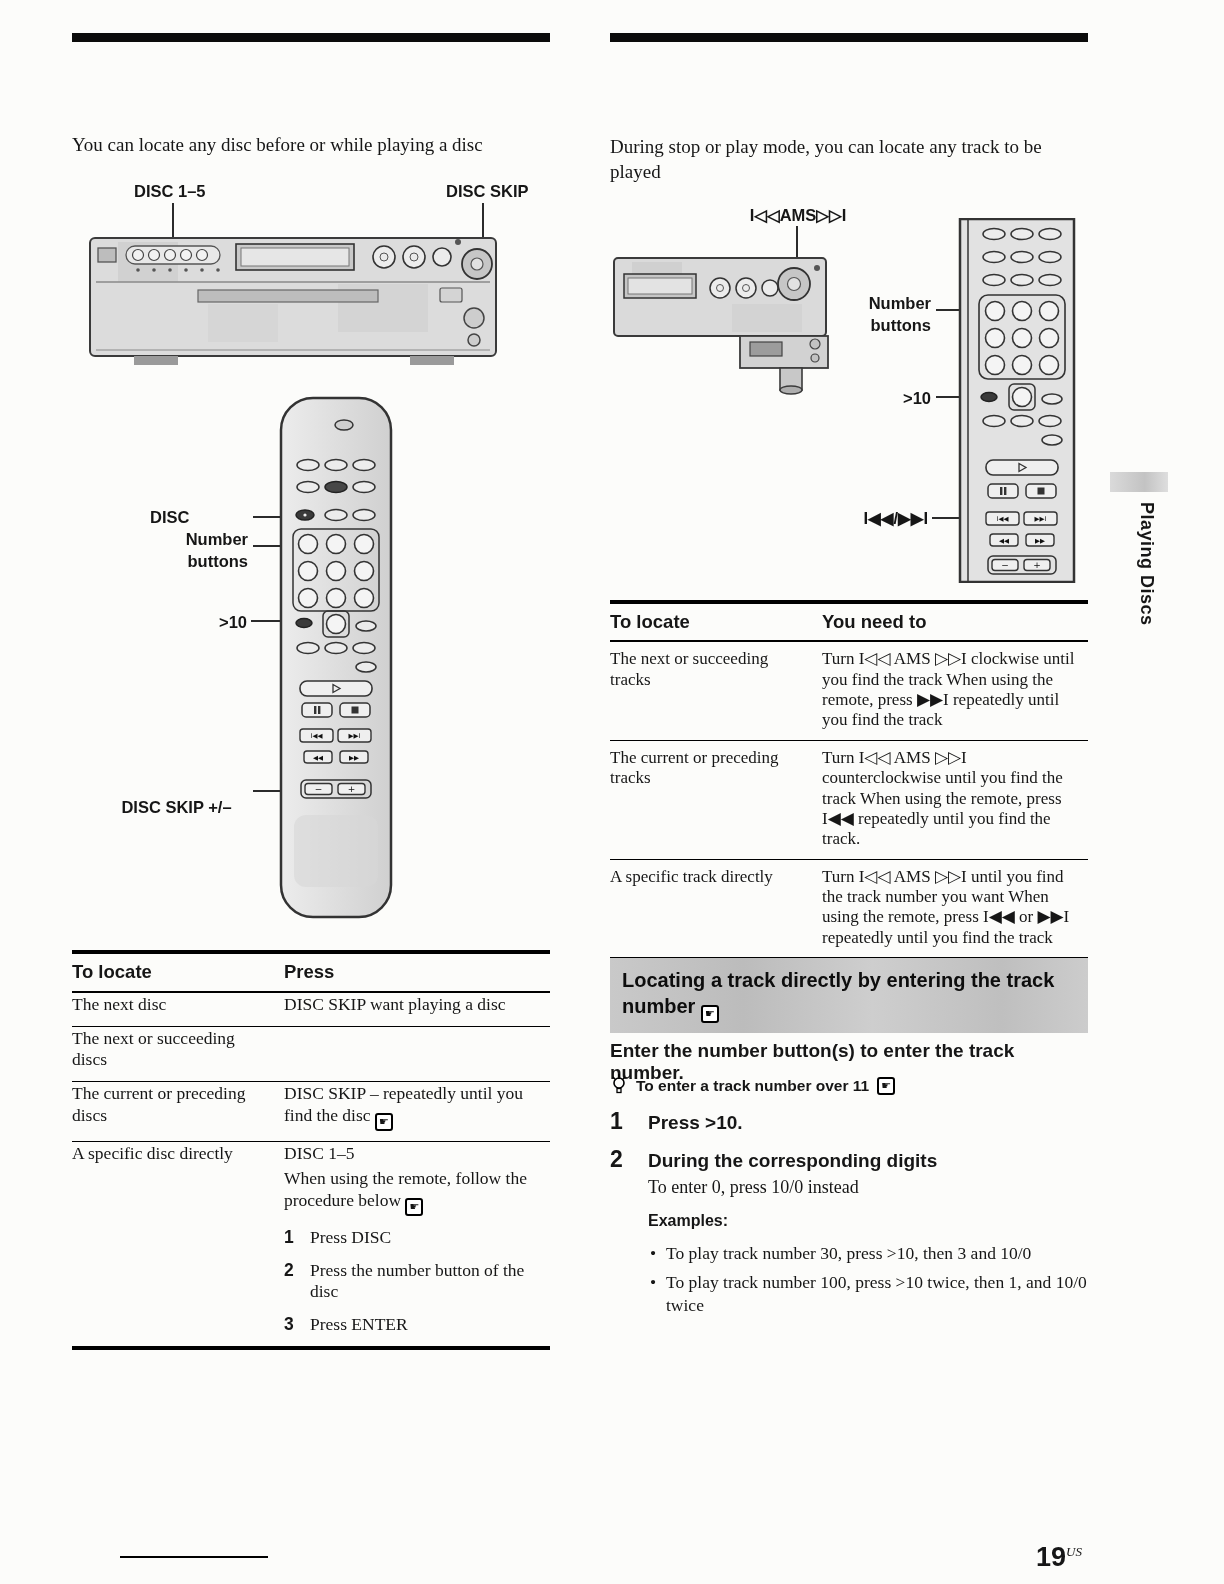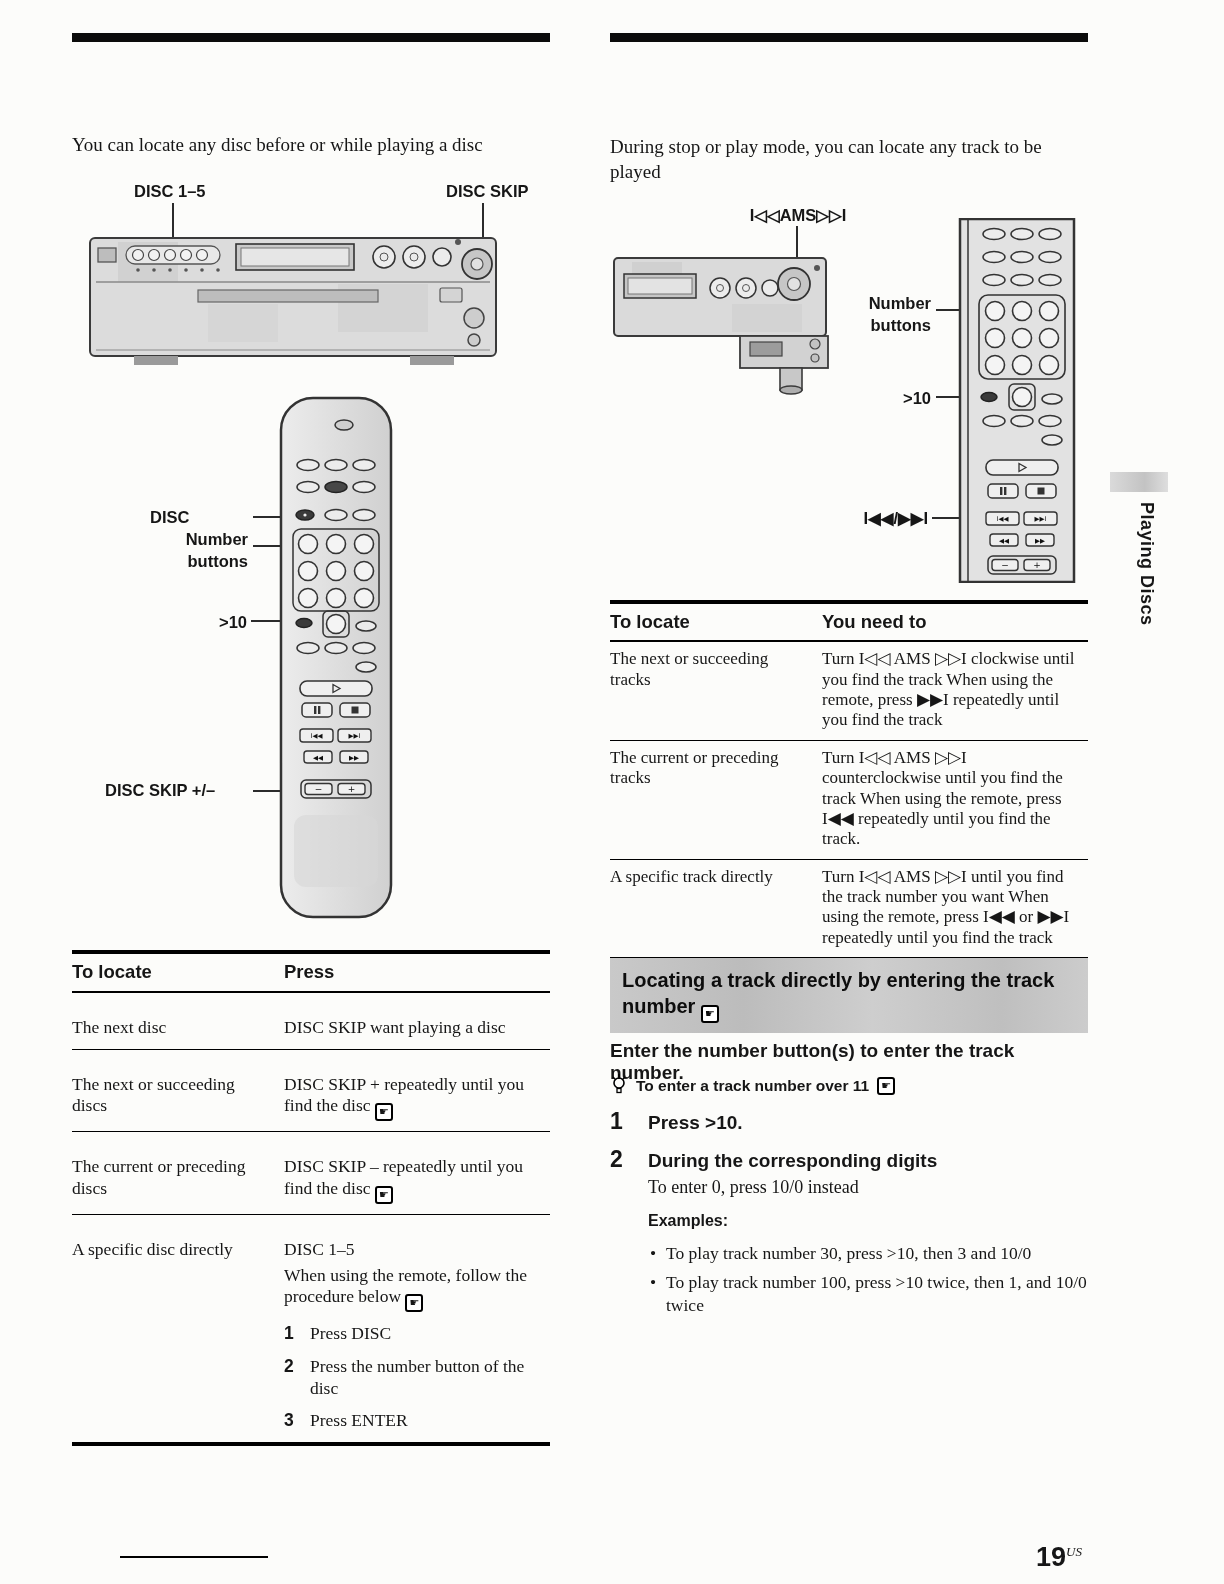--- a/index.html
+++ b/index.html
@@ -11,21 +11,21 @@
   .title{position:absolute;font-family:"Liberation Sans","DejaVu Sans",sans-serif;font-weight:700;
          font-size:31px;letter-spacing:-.3px}
   .body-text{position:absolute;font-size:19px;line-height:1.32}
   .dlabel{position:absolute;font-family:"Liberation Sans",sans-serif;font-weight:700;
           font-size:16.5px;line-height:1.3}
   .line-h{position:absolute;height:2px;background:#2b2b2b}
   .line-v{position:absolute;width:2px;background:#2b2b2b}
   .tbl{position:absolute;font-size:17.5px;line-height:1.24}
   .tbl .head{display:flex;border-top:4px solid #000;border-bottom:2px solid #000;
              padding:7px 0;font-family:"Liberation Sans",sans-serif;font-weight:700;font-size:18.5px}
-  .tbl .row{display:flex;border-bottom:1.5px solid #000;padding:24px 0 10px}
+  .tbl .row{display:flex;border-bottom:1.5px solid #000;padding:1px 0 10px}
   .tbl .row.last{border-bottom:4px solid #000}
   .tbl2{font-size:17px;line-height:1.2}
   .tbl2 .row{padding:7px 0 9px}
   .c1{flex:0 0 212px;width:212px;padding-right:14px}
   .c2{flex:1}
   .ref{display:inline-block;width:18px;height:18px;border:2px solid #000;border-radius:3px;
        background:#fff;font-size:11px;line-height:14px;text-align:center;vertical-align:-4px;
        font-family:"DejaVu Sans",sans-serif}
   .note{margin-top:4px}
   .step{display:flex;margin-top:11px}
@@ -107,21 +107,21 @@
     </svg>
   </div>
 
   <div class="dlabel" style="left:150px;top:507px;width:98px;text-align:left">DISC</div>
   <div class="line-h" style="left:253px;top:516px;width:46px"></div>
   <div class="dlabel" style="left:150px;top:529px;width:98px;text-align:right">Number</div>
   <div class="dlabel" style="left:150px;top:551px;width:98px;text-align:right">buttons</div>
   <div class="line-h" style="left:253px;top:545px;width:42px"></div>
   <div class="dlabel" style="left:152px;top:612px;width:95px;text-align:right">&gt;10</div>
   <div class="line-h" style="left:251px;top:620px;width:48px"></div>
-  <div class="dlabel" style="left:105px;top:780px;width:143px;text-align:left">DISC SKIP +/–</div>
+  <div class="dlabel" style="left:105px;top:797px;width:143px;text-align:center">DISC SKIP +/–</div>
   <div class="line-h" style="left:253px;top:790px;width:46px"></div>
 
   <div class="abs" style="left:278px;top:395px;width:116px;height:525px">
     <svg width="116" height="525" viewBox="0 0 116 525">
       <defs>
         <linearGradient id="rg" x1="0" y1="0" x2="1" y2="0">
           <stop offset="0" stop-color="#ececec"></stop>
             <stop offset="0.5" stop-color="#dedede"></stop>
             <stop offset="1" stop-color="#d0d0d0"></stop>
         </linearGradient>
@@ -190,22 +190,20 @@
     <div class="head">
       <div class="c1">To locate</div>
       <div class="c2">Press</div>
     </div>
     <div class="row">
       <div class="c1">The next disc</div>
       <div class="c2">DISC SKIP want playing a disc</div>
     </div>
     <div class="row">
       <div class="c1">The next or succeeding discs</div>
-      <div class="c2"><span>DISC SKIP + repeatedly until you find the disc</span>
-        <span class="ref"><span>☛</span></span></div>
     </div>
     <div class="row">
       <div class="c1">The current or preceding discs</div>
       <div class="c2"><span>DISC SKIP – repeatedly until you find the disc</span>
         <span class="ref"><span>☛</span></span></div>
     </div>
     <div class="row last">
       <div class="c1">A specific disc directly</div>
       <div class="c2">
         <div>DISC 1–5</div>

